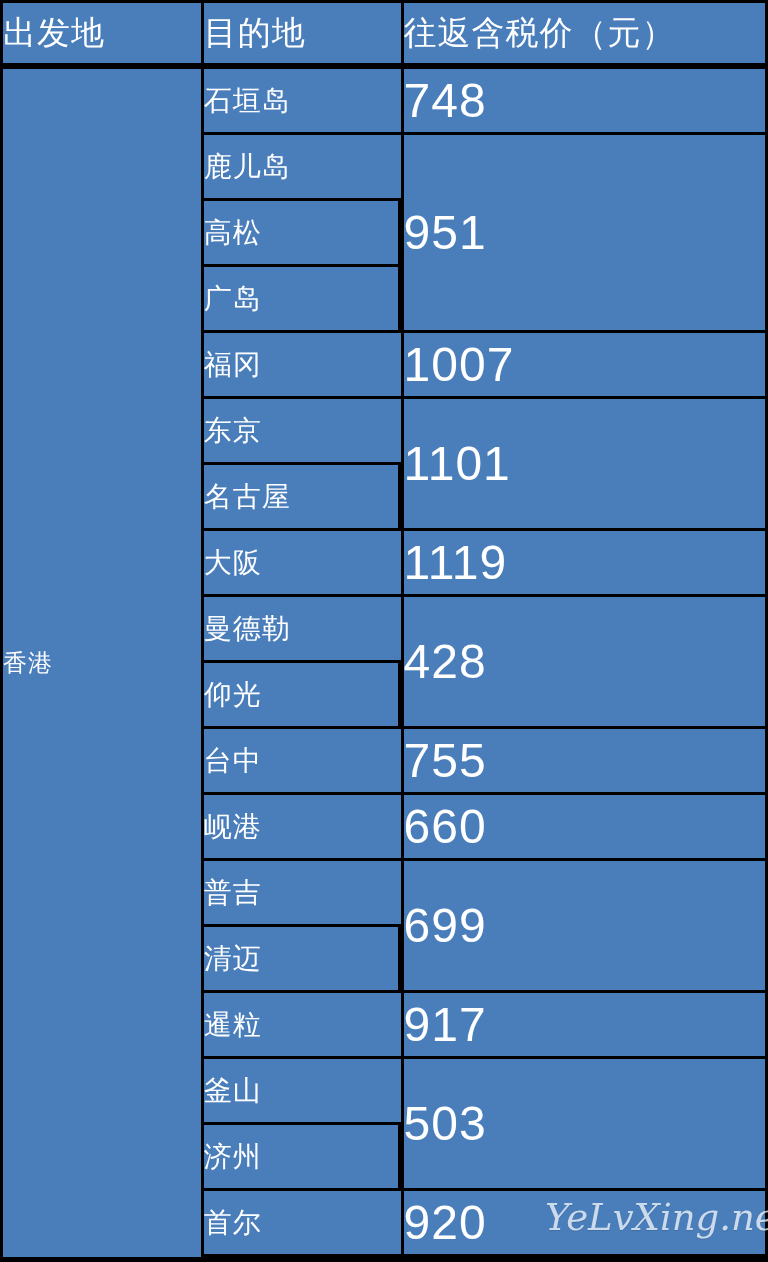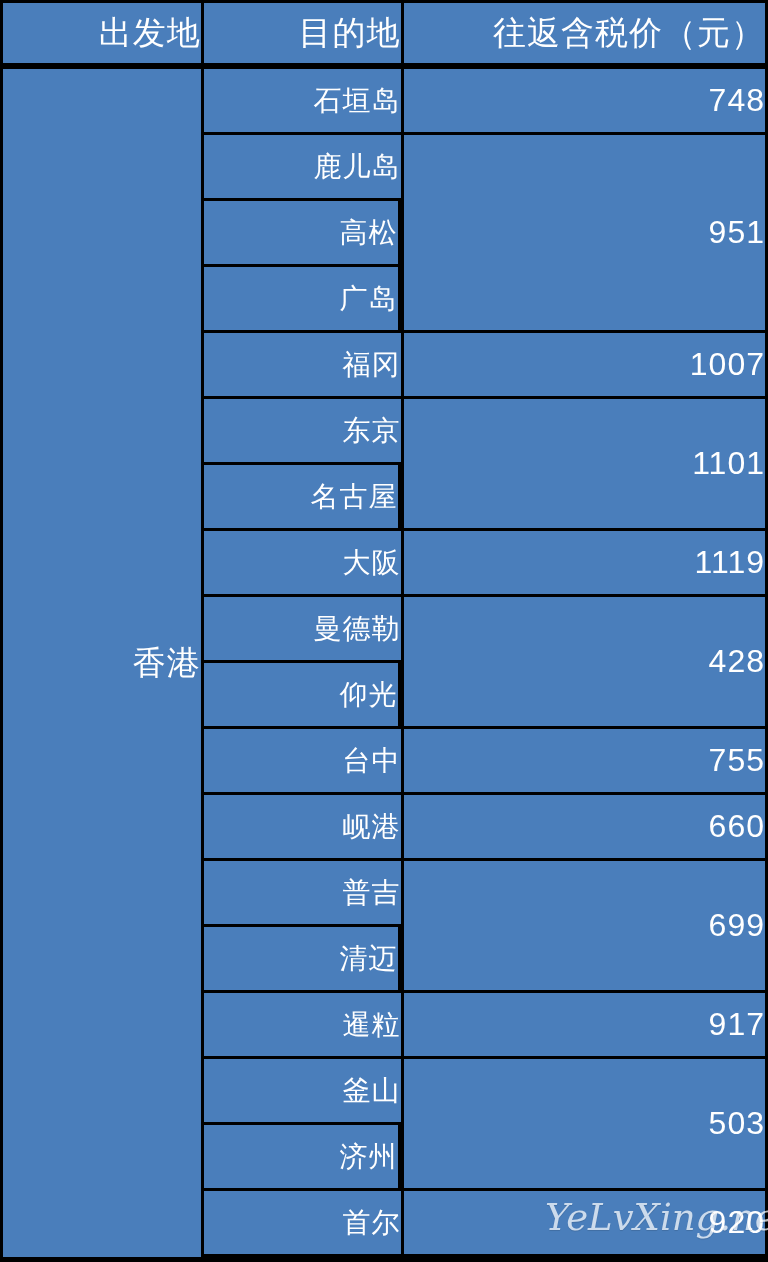--- a/index.html
+++ b/index.html
@@ -19,21 +19,21 @@
     width: 768px;
     border-collapse: separate;
     border-spacing: 0;
     background: #000000;
     table-layout: fixed;
   }
 
   #fare-table td, #fare-table th {
     background: #4a7ebb;
     color: #ffffff;
-    text-align: right;
+    text-align: left;
     vertical-align: middle;
     font-weight: normal;
     padding: 0;
     border-top: 3px solid #000000;
     border-left: 3px solid #000000;
     overflow: hidden;
     white-space: nowrap;
   }
   #fare-table tr > *:last-child {
     border-right: 3px solid #000000;
@@ -46,32 +46,32 @@
   .col-dest   { width: 199px; }
   .col-price  { width: 366px; }
 
   .hdr-cell {
     height: 60px;
     font-size: 33px;
     letter-spacing: 1px;
   }
 
   .origin-cell {
-    font-size: 33px;
+    font-size: 24px;
     letter-spacing: 1px;
   }
 
   .dest-cell {
     height: 63px;
     font-size: 28px;
     letter-spacing: 1px;
   }
 
   .price-cell {
-    font-size: 32px;
+    font-size: 48px;
     letter-spacing: 1px;
   }
 
   
   #watermark {
     position: absolute;
     left: 545px;
     top: 1196px;
     width: 220px;
     height: 56px;

